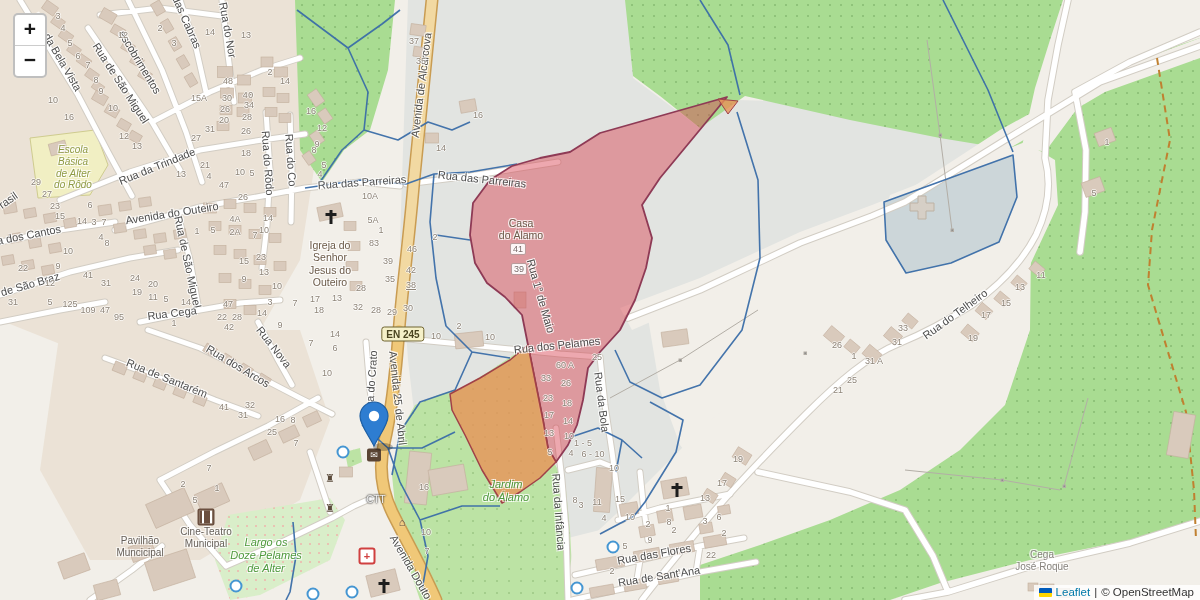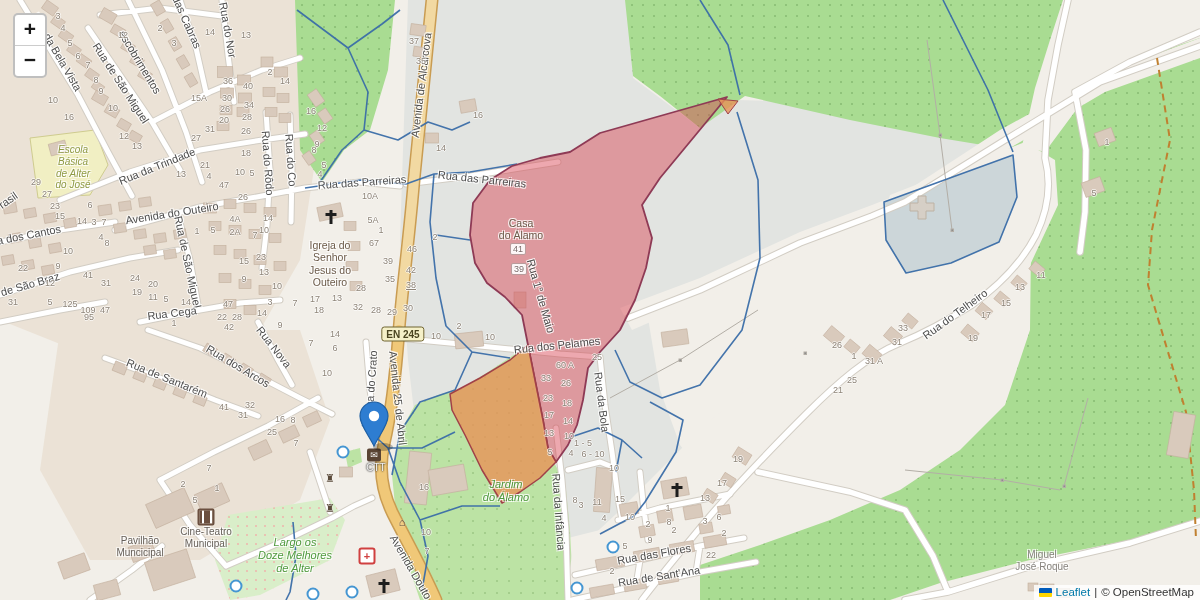--- a/index.html
+++ b/index.html
@@ -18,21 +18,21 @@
   .numbox{background:rgba(255,255,255,.9);border:1px solid #b99c9c;border-radius:2px;
           padding:0 2px;color:#7a6a6a;}
   .place{position:absolute;transform:translate(-50%,-50%);text-align:center;line-height:1.18;
        text-shadow:-1px -1px 0 rgba(255,255,255,.8),1px -1px 0 rgba(255,255,255,.8),
                    -1px 1px 0 rgba(255,255,255,.8),1px 1px 0 rgba(255,255,255,.8);}
   .pl-place{font-size:10.5px;color:#6b5a49;}
   .pl-park{font-size:11px;font-style:italic;color:#4f9a3e;}
   .pl-school{font-size:10px;font-style:italic;color:#8f9a45;}
   .pl-bldg{font-size:10px;color:#66605a;}
   .pl-loc{font-size:10px;color:#87837e;}
-  .pl-ctt{font-size:10px;color:#f2f2f2;text-shadow:0 0 2px #333,0 0 2px #333;}
+  .pl-ctt{font-size:10px;color:#f2f2f2;text-shadow:0 0 2px #333,0 0 2px #333;margin-top:32px;}
   
   .bluedot{position:absolute;width:9px;height:9px;border-radius:50%;background:#fff;
            border:2.5px solid #4596d2;transform:translate(-50%,-50%);}
   .xcross{position:absolute;width:13px;height:14px;transform:translate(-50%,-50%);}
   .xcross i{position:absolute;background:#1d1d1d;}
   .xcross .v{left:5px;top:0;width:3px;height:14px;}
   .xcross .h{left:1px;top:3px;width:11px;height:3px;}
   .glyph{position:absolute;transform:translate(-50%,-50%);color:#5a4a3a;font-size:11px;
          text-shadow:0 0 2px rgba(255,255,255,.8);}
   .hospital{position:absolute;width:13px;height:13px;background:#fff;border:2px solid #d04040;
@@ -407,22 +407,22 @@
       <div class="num" style="left: 69px; top: 117px;">16</div>
       <div class="num" style="left: 113px; top: 108px;">10</div>
       <div class="num" style="left: 123px; top: 35px;">12</div>
       <div class="num" style="left: 160px; top: 28px;">2</div>
       <div class="num" style="left: 174px; top: 43px;">3</div>
       <div class="num" style="left: 124px; top: 136px;">12</div>
       <div class="num" style="left: 137px; top: 146px;">13</div>
       <div class="num" style="left: 210px; top: 32px;">14</div>
       <div class="num" style="left: 246px; top: 35px;">13</div>
       <div class="num" style="left: 199px; top: 98px;">15A</div>
-      <div class="num" style="left: 228px; top: 81px;">36</div>
-      <div class="num" style="left: 248px; top: 86px;">40</div>
+      <div class="num" style="left: 228px; top: 81px;">48</div>
+      <div class="num" style="left: 248px; top: 96px; font-family: Liberation Mono, monospace;">40</div>
       <div class="num" style="left: 227px; top: 98px;">30</div>
       <div class="num" style="left: 249px; top: 105px;">34</div>
       <div class="num" style="left: 225px; top: 109px;">26</div>
       <div class="num" style="left: 247px; top: 117px;">28</div>
       <div class="num" style="left: 224px; top: 120px;">20</div>
       <div class="num" style="left: 246px; top: 131px;">26</div>
       <div class="num" style="left: 210px; top: 129px;">31</div>
       <div class="num" style="left: 196px; top: 138px;">27</div>
       <div class="num" style="left: 246px; top: 153px;">18</div>
       <div class="num" style="left: 205px; top: 165px;">21</div>
@@ -469,41 +469,41 @@
       <div class="num" style="left: 135px; top: 278px;">24</div>
       <div class="num" style="left: 153px; top: 284px;">20</div>
       <div class="num" style="left: 137px; top: 292px;">19</div>
       <div class="num" style="left: 153px; top: 297px;">11</div>
       <div class="num" style="left: 166px; top: 299px;">5</div>
       <div class="num" style="left: 186px; top: 302px;">14</div>
       <div class="num" style="left: 50px; top: 302px;">5</div>
       <div class="num" style="left: 70px; top: 304px;">125</div>
       <div class="num" style="left: 88px; top: 310px;">109</div>
       <div class="num" style="left: 105px; top: 310px;">47</div>
-      <div class="num" style="left: 89px; top: 317px;">95</div>
+      <div class="num" style="left: 119px; top: 317px;">95</div>
       <div class="num" style="left: 174px; top: 323px;">1</div>
       <div class="num" style="left: 229px; top: 327px;">42</div>
       <div class="num" style="left: 13px; top: 302px;">31</div>
       <div class="num" style="left: 280px; top: 325px;">9</div>
       <div class="num" style="left: 270px; top: 302px;">3</div>
       <div class="num" style="left: 295px; top: 303px;">7</div>
       <div class="num" style="left: 414px; top: 41px;">37</div>
       <div class="num" style="left: 421px; top: 61px;">35</div>
       <div class="num" style="left: 478px; top: 115px;">16</div>
       <div class="num" style="left: 441px; top: 148px;">14</div>
       <div class="num" style="left: 311px; top: 111px;">16</div>
       <div class="num" style="left: 322px; top: 128px;">12</div>
       <div class="num" style="left: 317px; top: 144px;">9</div>
       <div class="num" style="left: 314px; top: 150px;">8</div>
       <div class="num" style="left: 324px; top: 165px;">5</div>
       <div class="num" style="left: 320px; top: 174px;">4</div>
       <div class="num" style="left: 370px; top: 196px;">10A</div>
       <div class="num" style="left: 373px; top: 220px;">5A</div>
       <div class="num" style="left: 381px; top: 230px;">1</div>
-      <div class="num" style="left: 374px; top: 243px;">67</div>
+      <div class="num" style="left: 374px; top: 243px;">83</div>
       <div class="num" style="left: 412px; top: 249px;">46</div>
       <div class="num" style="left: 411px; top: 270px;">42</div>
       <div class="num" style="left: 411px; top: 285px; text-decoration: underline;">38</div>
       <div class="num" style="left: 388px; top: 261px;">39</div>
       <div class="num" style="left: 390px; top: 279px;">35</div>
       <div class="num" style="left: 361px; top: 288px;">28</div>
       <div class="num" style="left: 315px; top: 299px;">17</div>
       <div class="num" style="left: 337px; top: 298px;">13</div>
       <div class="num" style="left: 319px; top: 310px;">18</div>
       <div class="num" style="left: 358px; top: 307px;">32</div>
@@ -580,21 +580,21 @@
       <div class="num" style="left: 209px; top: 468px;">7</div>
       <div class="num" style="left: 183px; top: 484px;">2</div>
       <div class="num" style="left: 195px; top: 500px;">5</div>
       <div class="num" style="left: 217px; top: 488px;">1</div>
       <div class="num numbox" style="left: 518px; top: 249px;">41</div>
       <div class="num numbox" style="left: 519px; top: 269px;">39</div>
       <div class="place pl-school" style="left: 73px; top: 168px;">
         <div>Escola</div>
         <div>Básica</div>
         <div>de Alter</div>
-        <div>do José</div>
+        <div>do Rôdo</div>
       </div>
       <div class="place pl-place" style="left: 330px; top: 264px;">
         <div>Igreja do</div>
         <div>Senhor</div>
         <div>Jesus do</div>
         <div>Outeiro</div>
       </div>
       <div class="place pl-place" style="left: 521px; top: 229px;">
         <div>Casa</div>
         <div>do Álamo</div>
@@ -604,27 +604,27 @@
         <div>do Álamo</div>
       </div>
       <div class="place pl-bldg" style="left: 140px; top: 547px;">
         <div>Pavilhão</div>
         <div>Muncicipal</div>
       </div>
       <div class="place pl-bldg" style="left: 206px; top: 538px;">
         <div>Cine-Teatro</div>
         <div>Municipal</div>
       </div>
-      <div class="place pl-park" style="left: 266px; top: 555px; margin-left: 29px;">
+      <div class="place pl-park" style="left: 266px; top: 555px;">
         <div>Largo os</div>
-        <div>Doze Melhores</div>
+        <div>Doze Pelames</div>
         <div>de Alter</div>
       </div>
       <div class="place pl-loc" style="left: 1042px; top: 561px;">
-        <div>Miguel</div>
+        <div>Cega</div>
         <div>José Roque</div>
       </div>
       <div class="place pl-ctt" style="left: 376px; top: 468px;">
         <div>CTT</div>
       </div>
     </div>
 
   <div class="layer" id="poiLayer">
       <div class="bluedot" style="left: 343px; top: 452px;"></div>
       <div class="bluedot" style="left: 313px; top: 594px;"></div>

